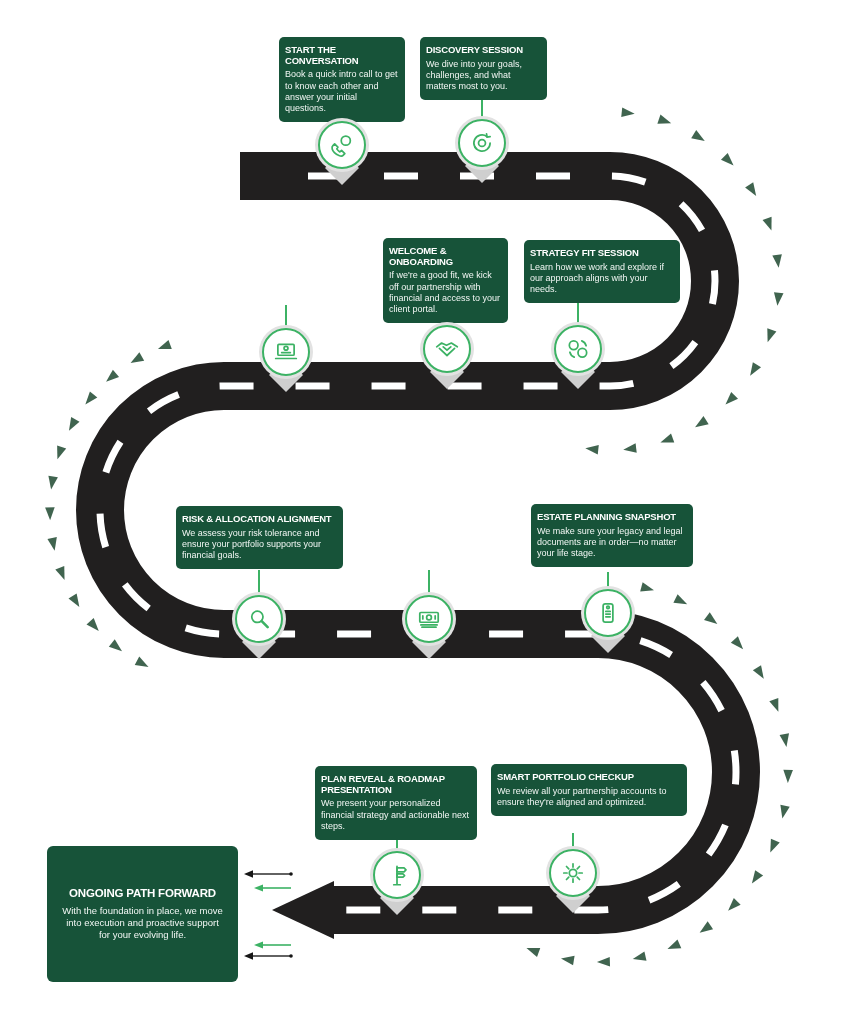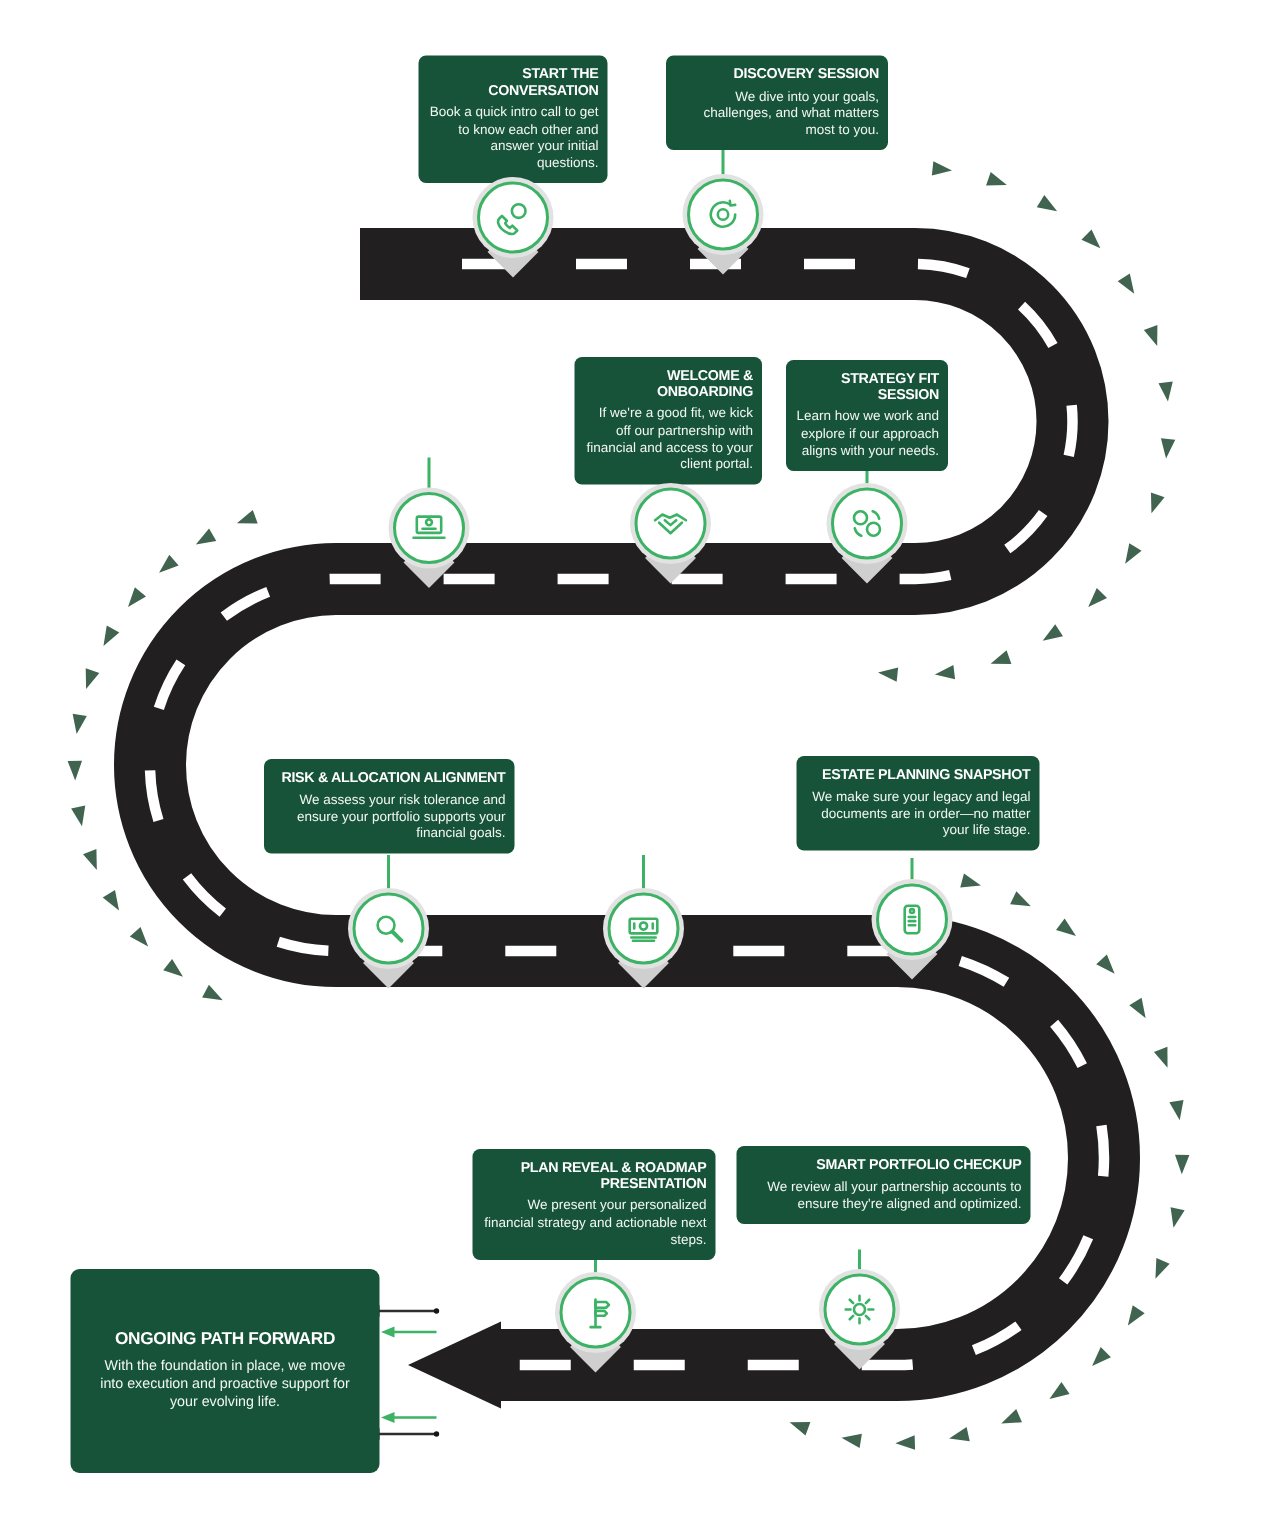--- a/index.html
+++ b/index.html
@@ -1,38 +1,38 @@
 <!DOCTYPE html>
 <html><head>
 <meta charset="utf-8">
 <style>
   html,body{margin:0;padding:0;background:#fff;}
   #page{position:relative;width:846px;height:1024px;background:#ffffff;overflow:hidden;
         font-family:"Liberation Sans",sans-serif;}
   #art{position:absolute;left:0;top:0;z-index:0;}
   .ms-box{position:absolute;z-index:2;background:#175339;border-radius:5px;
-          color:#fff;text-align:right;padding:8px 6px;box-sizing:border-box;}
+          color:#fff;text-align:left;padding:8px 6px;box-sizing:border-box;}
   .ms-title{font-weight:700;font-size:9.5px;line-height:1.12;letter-spacing:-.2px;
             margin-bottom:3px;text-transform:uppercase;}
   .ms-body{font-size:9px;line-height:1.25;color:#f2f7f4;}
   .connector{position:absolute;z-index:1;width:2px;background:#3cb264;}
   .pin{position:absolute;z-index:2;width:54px;height:72px;}
   .pin .tip{position:absolute;left:50%;top:38px;width:24px;height:24px;margin-left:-12px;
             background:#cfcfcf;transform:rotate(45deg);}
   .pin .circ{position:absolute;left:0;top:0;width:54px;height:54px;border-radius:50%;
              background:#e2e2e2;display:flex;align-items:center;justify-content:center;}
   .pin .inner{width:44px;height:44px;background:#fff;border:2px solid #3cb264;border-radius:50%;
               display:flex;align-items:center;justify-content:center;}
   .pin svg{display:block;}
   #start-badge{position:absolute;z-index:3;left:193px;top:135px;width:74px;height:74px;
                background:#1c1a1a;border:7px solid #2fad57;border-radius:50%;
                display:flex;align-items:center;justify-content:center;}
   #start-badge span{color:#fff;font-weight:700;font-size:20px;letter-spacing:.5px;
                     transform:scaleX(.88);}
-  #ongoing-box{position:absolute;z-index:2;left:47px;top:846px;width:206px;height:136px;
+  #ongoing-box{position:absolute;z-index:2;left:47px;top:846px;width:191px;height:136px;
                background:#175339;border-radius:6px;color:#fff;display:flex;flex-direction:column;
                align-items:center;justify-content:center;text-align:center;padding:4px 14px;
                box-sizing:border-box;}
   #ongoing-box .ms-title{font-size:11.5px;margin-bottom:5px;}
   #ongoing-box .ms-body{font-size:9.5px;}
   .icon-stroke{stroke:#3cb264;fill:none;stroke-width:1.6;stroke-linecap:round;stroke-linejoin:round;}
 </style>
 </head>
 <body>
 
@@ -103,29 +103,29 @@
       <polygon points="244,956 253,952.2 253,959.8" fill="#161616"></polygon>
       <circle cx="291" cy="956" r="1.8" fill="#161616"></circle>
     </g>
   </svg>
 
 
   <div class="ms-box" style="left:279px;top:37px;width:126px">
     <div class="ms-title">START THE CONVERSATION</div>
     <div class="ms-body">Book a quick intro call to get to know each other and answer your initial questions.</div>
   </div>
-  <div class="ms-box" style="left:444px;top:37px;width:148px">
+  <div class="ms-box" style="left:420px;top:37px;width:127px">
     <div class="ms-title">DISCOVERY SESSION</div>
     <div class="ms-body">We dive into your goals, challenges, and what matters most to you.</div>
   </div>
   <div class="ms-box" style="left:383px;top:238px;width:125px">
     <div class="ms-title">WELCOME &amp; ONBOARDING</div>
     <div class="ms-body">If we're a good fit, we kick off our partnership with financial and access to your client portal.</div>
   </div>
-  <div class="ms-box" style="left:524px;top:240px;width:108px">
+  <div class="ms-box" style="left:524px;top:240px;width:156px">
     <div class="ms-title">STRATEGY FIT SESSION</div>
     <div class="ms-body">Learn how we work and explore if our approach aligns with your needs.</div>
   </div>
   <div class="ms-box" style="left:176px;top:506px;width:167px">
     <div class="ms-title">RISK &amp; ALLOCATION ALIGNMENT</div>
     <div class="ms-body">We assess your risk tolerance and ensure your portfolio supports your financial goals.</div>
   </div>
   <div class="ms-box" style="left:531px;top:504px;width:162px">
     <div class="ms-title">ESTATE PLANNING SNAPSHOT</div>
     <div class="ms-body">We make sure your legacy and legal documents are in order—no matter your life stage.</div>

